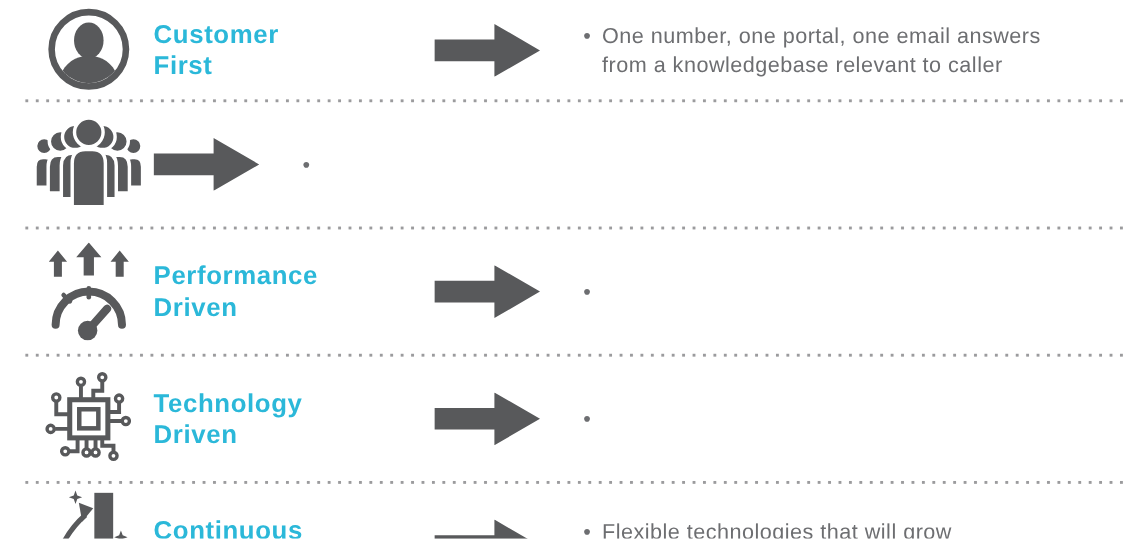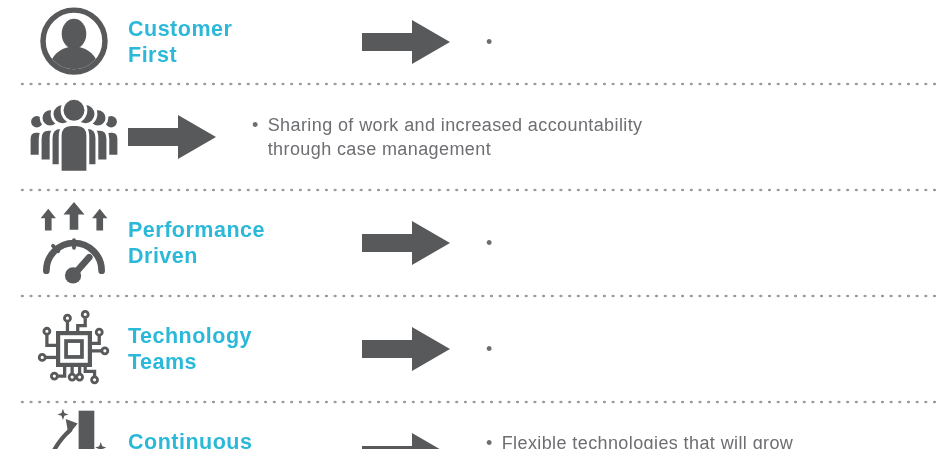--- a/index.html
+++ b/index.html
@@ -89,20 +89,22 @@
     </div>
     <div class="arrow-cell">
       <span>
         <svg width="88" height="44" viewBox="0 0 88 44">
           <polygon points="0,13 50,13 50,0 88,22 50,44 50,31 0,31" fill="currentColor"></polygon>
         </svg>
       </span>
     </div>
     <div class="bullet-cell">
       <span class="bullet-marker">•</span>
+      <span class="bullet-text">One number, one portal, one email answers
+from a knowledgebase relevant to caller</span>
     </div>
     <div class="sep"></div>
   </div>
 
   <div class="row">
     <div class="icon-cell">
       <span>
         <svg width="92" height="82" viewBox="0 0 96 86">
           <g fill="currentColor" stroke="#FFFFFF" stroke-width="3">
             <circle cx="9" cy="27" r="7.5"></circle>
@@ -125,22 +127,20 @@
     </div>
     <div class="arrow-cell">
       <span>
         <svg width="88" height="44" viewBox="0 0 88 44">
           <polygon points="0,13 50,13 50,0 88,22 50,44 50,31 0,31" fill="currentColor"></polygon>
         </svg>
       </span>
     </div>
     <div class="bullet-cell">
       <span class="bullet-marker">•</span>
-      <span class="bullet-text">Sharing of work and increased accountability
-through case management</span>
     </div>
     <div class="sep"></div>
   </div>
 
   <div class="row">
     <div class="icon-cell">
       <span>
         <svg width="92" height="82" viewBox="0 0 96 86">
           <g fill="currentColor">
             <polygon points="48,0 37,13 43.5,13 43.5,29 52.5,29 52.5,13 59,13"></polygon>
@@ -200,21 +200,21 @@
             <circle cx="12" cy="55" r="3.2"></circle>
             <circle cx="25" cy="75" r="3.2"></circle>
             <circle cx="44" cy="76" r="3.2"></circle>
             <circle cx="52" cy="76" r="3.2"></circle>
           </g>
         </svg>
       </span>
     </div>
     <div class="heading-cell">
       <div class="heading-text">Technology
-Teams</div>
+Driven</div>
     </div>
     <div class="arrow-cell">
       <span>
         <svg width="88" height="44" viewBox="0 0 88 44">
           <polygon points="0,13 50,13 50,0 88,22 50,44 50,31 0,31" fill="currentColor"></polygon>
         </svg>
       </span>
     </div>
     <div class="bullet-cell">
       <span class="bullet-marker">•</span>

